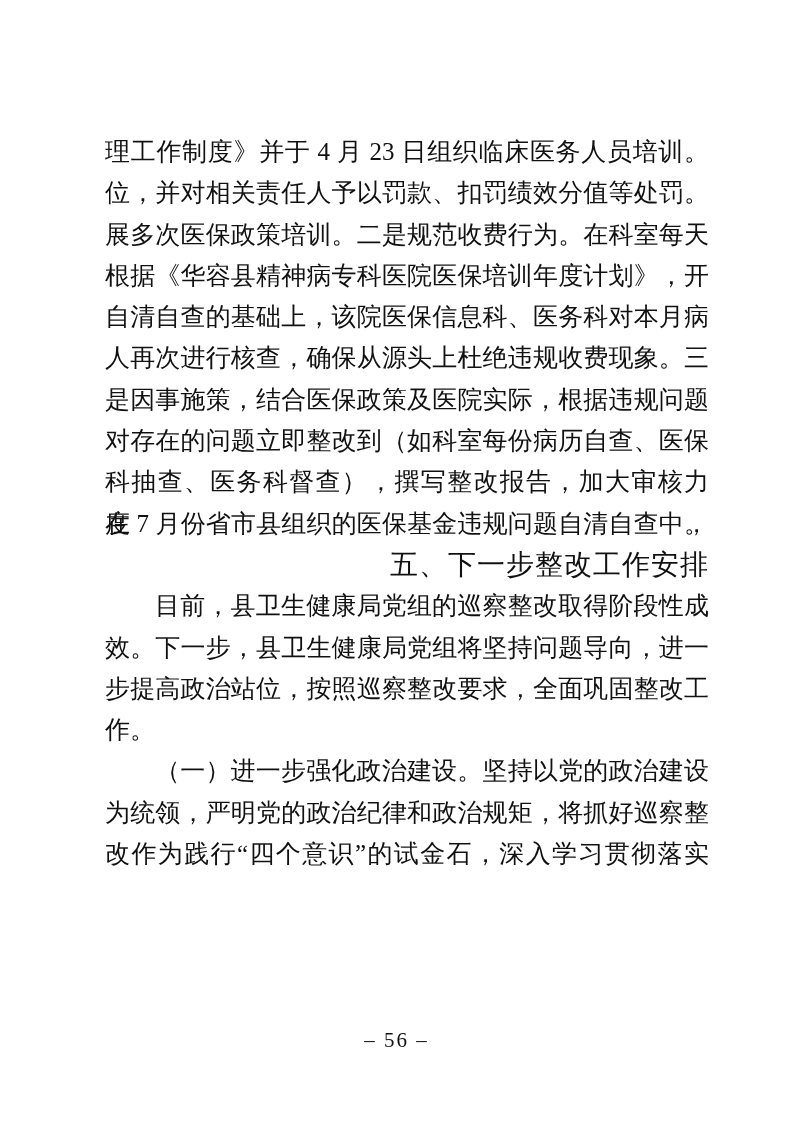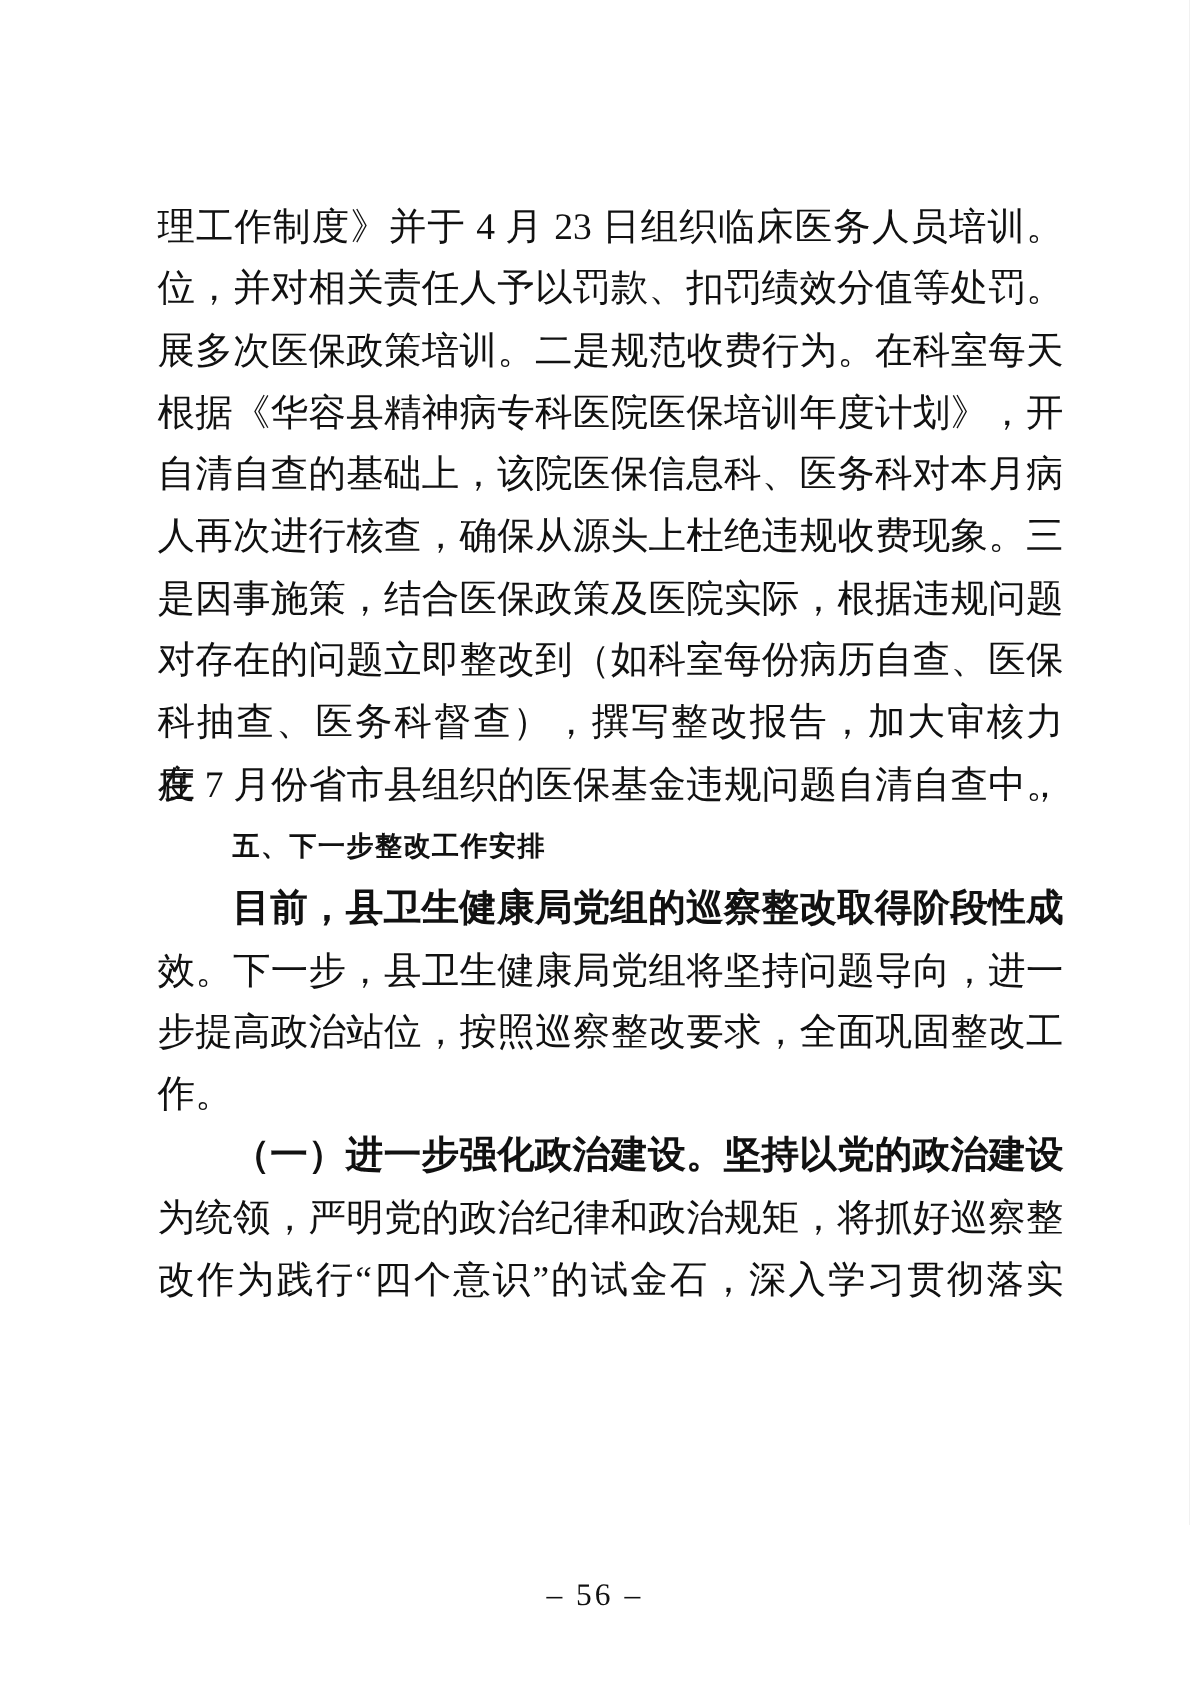--- a/index.html
+++ b/index.html
@@ -30,39 +30,38 @@
     line-height: 41.3px;
     white-space: nowrap;
   }
   .line.justify {
     white-space: normal;
     text-align: justify;
     text-align-last: justify;
   }
   .line.indent {
     text-indent: 50px;
-    font-weight: bold;
   }
   .line.heading {
     font-family: "DejaVu Sans", "Liberation Sans", sans-serif;
-    font-weight: bold;
-    font-size: 18px;
+    font-weight: normal;
+    font-size: 28px;
     letter-spacing: 1px;
+    text-align: right;
   }
   .page-number {
     position: absolute;
     top: 1028px;
     left: 0;
     width: 100%;
     text-align: center;
     font-family: "Liberation Serif", "DejaVu Serif", serif;
     font-size: 21px;
     letter-spacing: 2px;
     color: #111111;
-    margin-top: 23px;
   }
 </style>
 </head>
 <body>
 
 <div class="page">
   <div class="text-block">
     <div class="line justify">理工作制度》并于 4 月 23 日组织临床医务人员培训。</div>
     <div class="line justify">位，并对相关责任人予以罚款、扣罚绩效分值等处罚。</div>
     <div class="line justify">展多次医保政策培训。二是规范收费行为。在科室每天</div>

